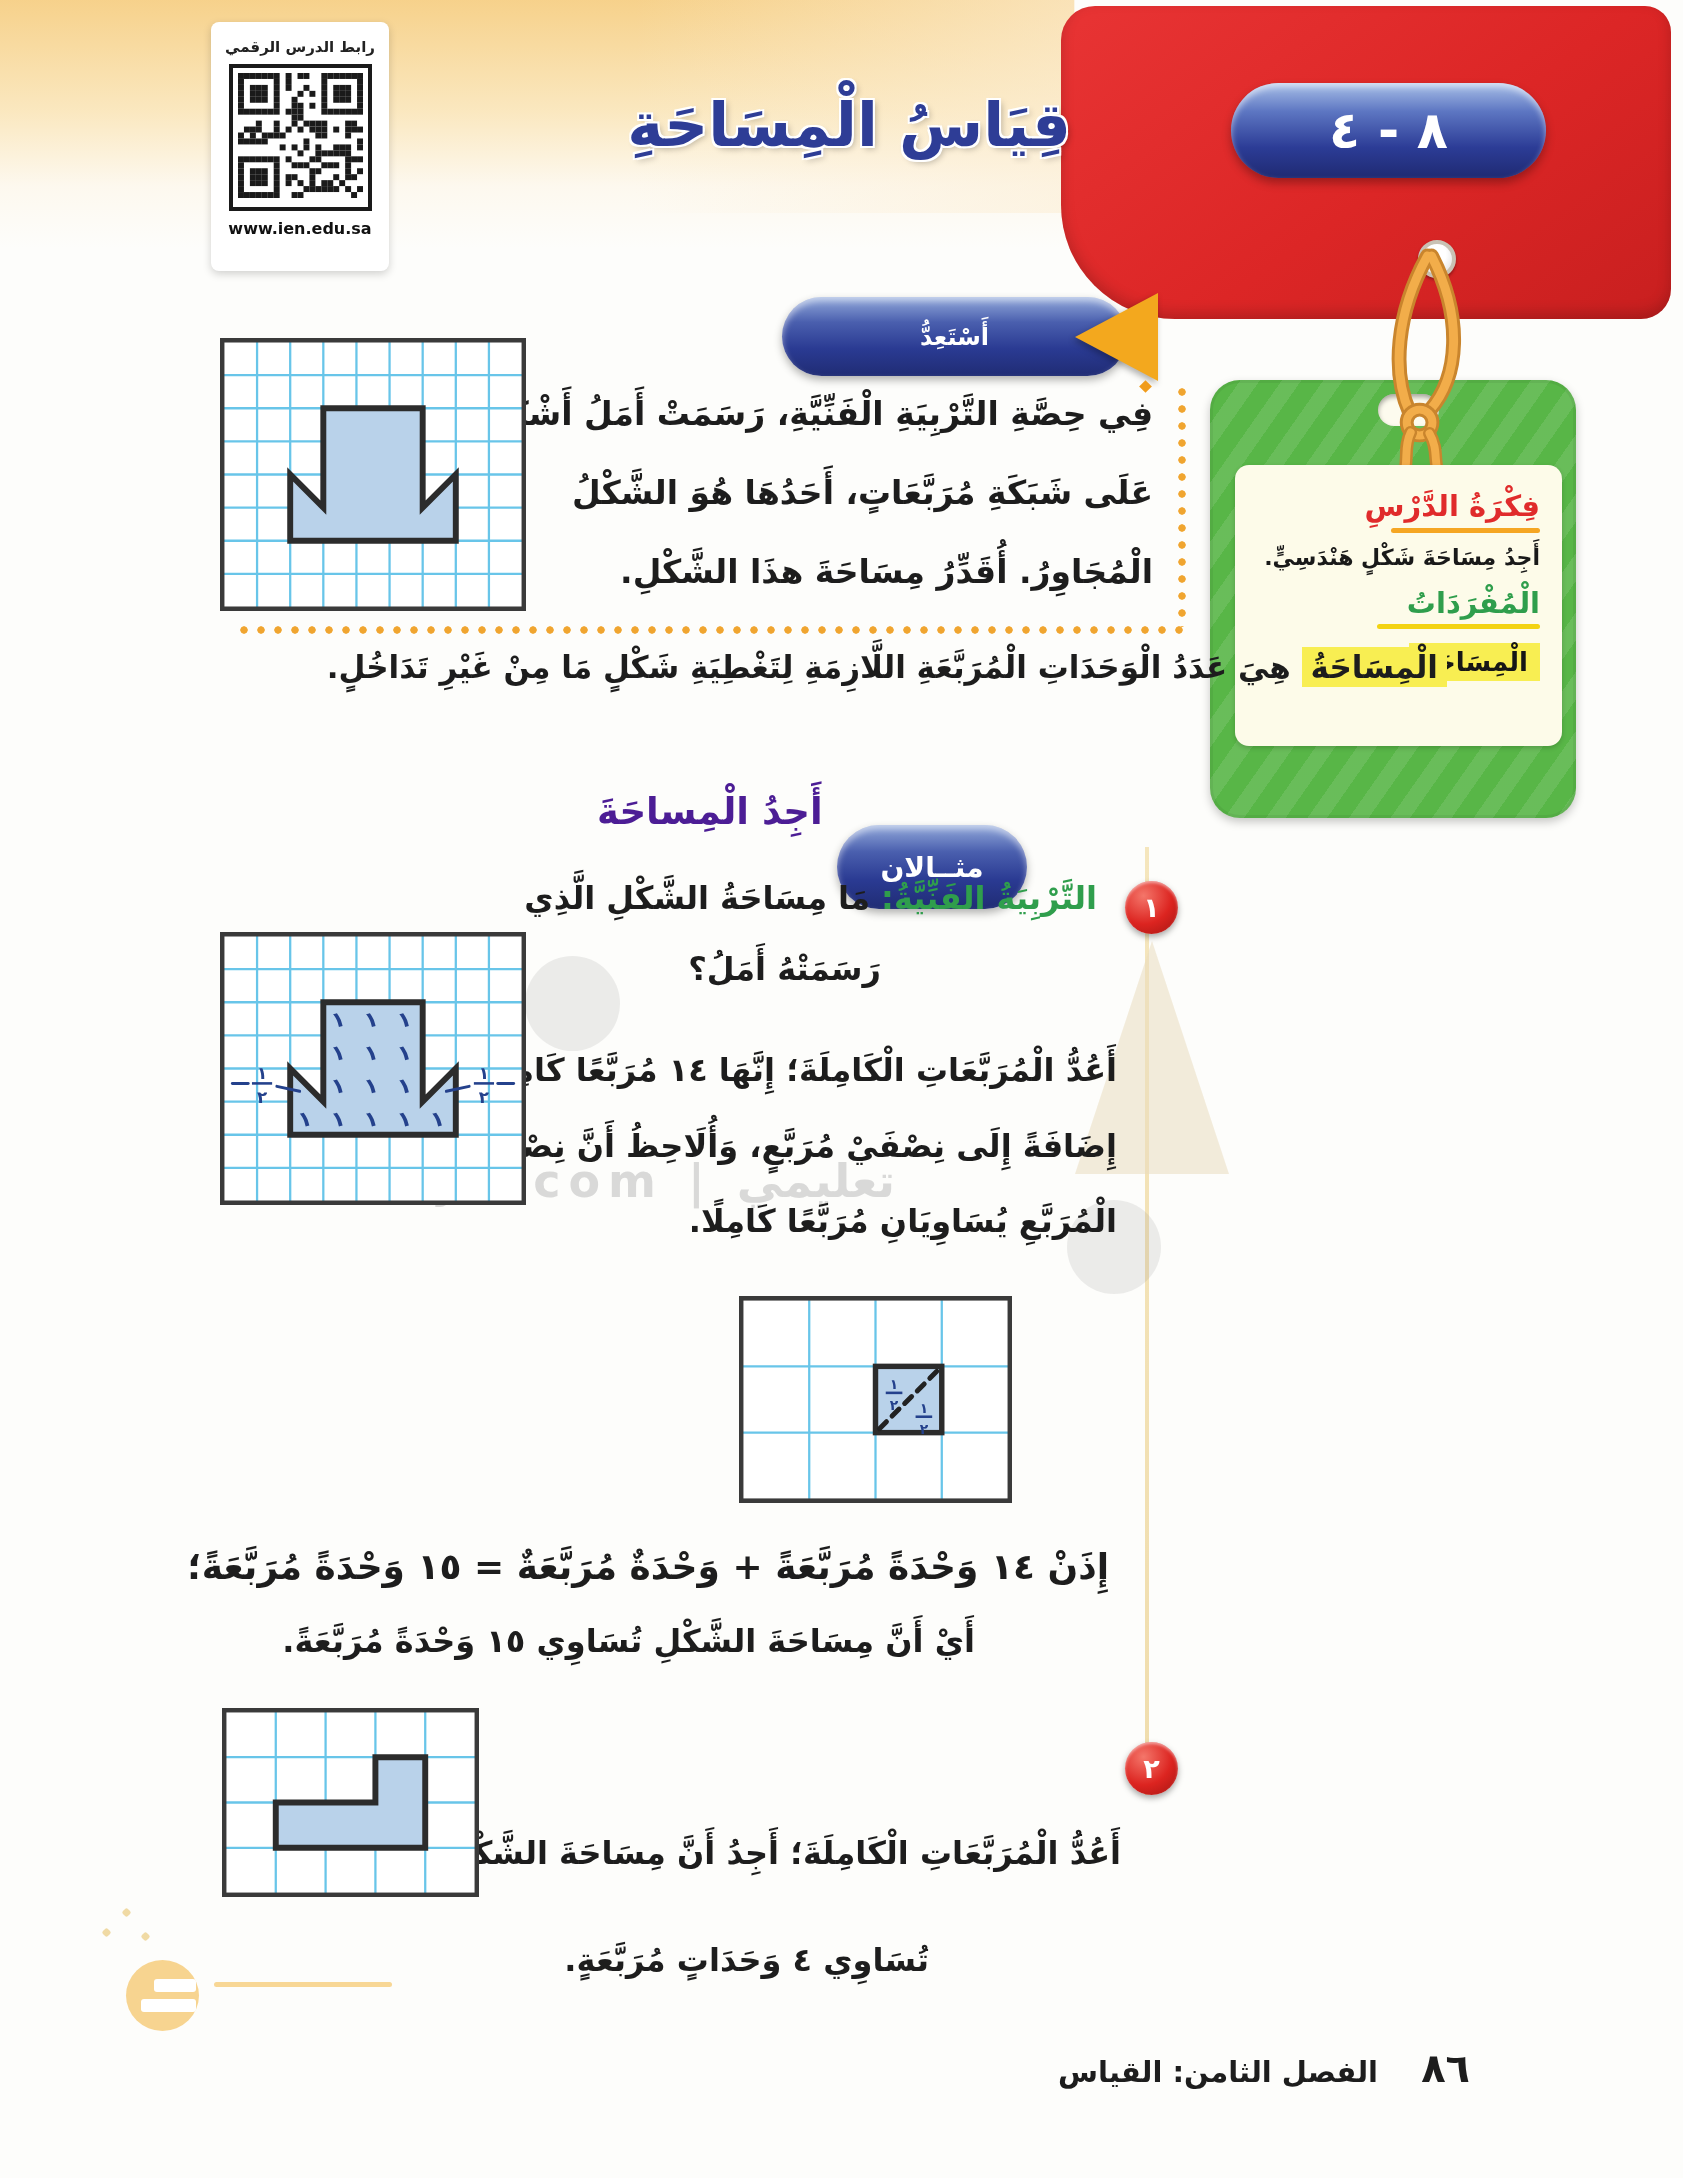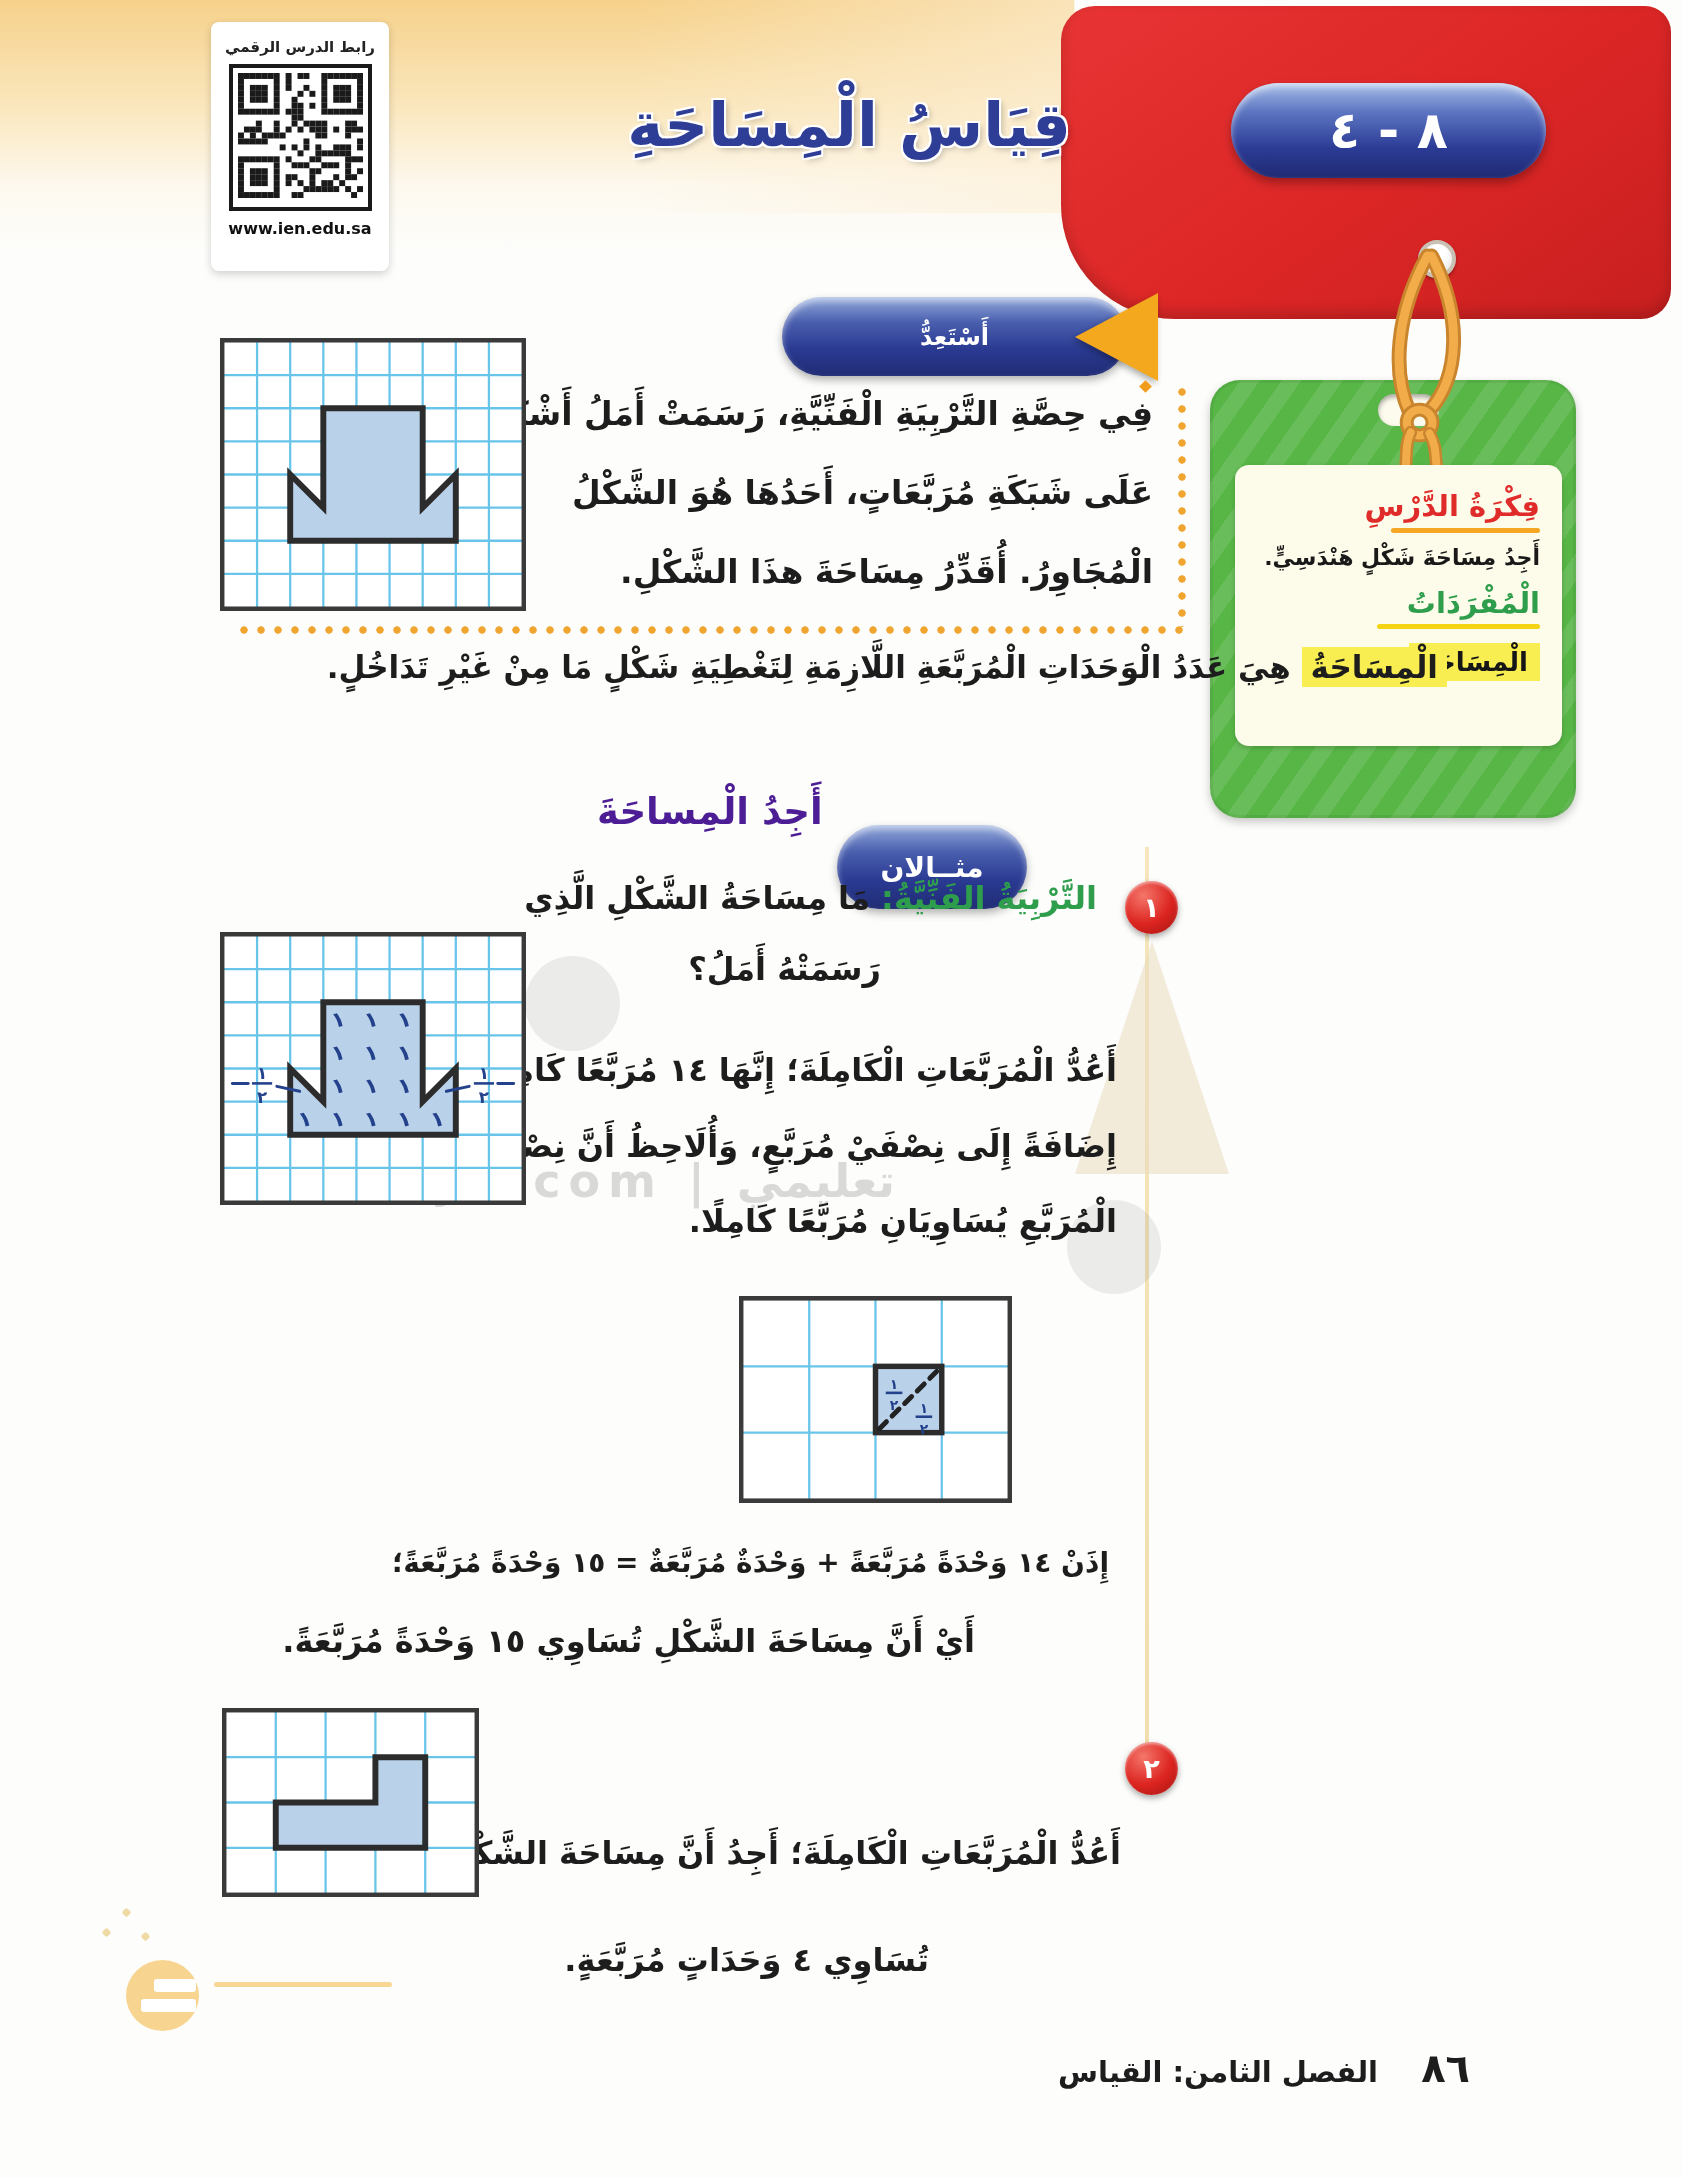--- a/index.html
+++ b/index.html
@@ -451,21 +451,21 @@
         <rect x="138" y="71" width="67" height="67" fill="#b9d2ea" stroke="#2c2c2c" stroke-width="5.5"></rect>
         <line x1="142" y1="134" x2="201" y2="75" stroke="#222" stroke-width="5" stroke-dasharray="10 8" stroke-linecap="round"></line>
         <line x1="148.35999999999999" y1="97.8" x2="165.16" y2="97.8" stroke="#24418c" stroke-width="2.6"></line>
         <text x="156.76" y="93.8" text-anchor="middle" font-size="14" font-weight="bold" fill="#24418c">١</text>
         <text x="156.76" y="114.8" text-anchor="middle" font-size="14" font-weight="bold" fill="#24418c">٢</text>
         <line x1="178.51" y1="121.92" x2="195.31" y2="121.92" stroke="#24418c" stroke-width="2.6"></line>
         <text x="186.91" y="117.92" text-anchor="middle" font-size="14" font-weight="bold" fill="#24418c">١</text>
         <text x="186.91" y="138.92000000000002" text-anchor="middle" font-size="14" font-weight="bold" fill="#24418c">٢</text>
       </svg></div>
 
-  <div class="line" style="right:574px;top:1546px;font-size:28px;">إِذَنْ ١٤ وَحْدَةً مُرَبَّعَةً + وَحْدَةٌ مُرَبَّعَةٌ = ١٥ وَحْدَةً مُرَبَّعَةً؛</div>
+  <div class="line" style="right:574px;top:1546px;font-size:36px;">إِذَنْ ١٤ وَحْدَةً مُرَبَّعَةً + وَحْدَةٌ مُرَبَّعَةٌ = ١٥ وَحْدَةً مُرَبَّعَةً؛</div>
   <div class="line" style="right:708px;top:1622px;font-size:32px;">أَيْ أَنَّ مِسَاحَةَ الشَّكْلِ تُسَاوِي ١٥ وَحْدَةً مُرَبَّعَةً.</div>
 
   <div class="badge" style="left:1125px;top:1742px;">
     <span>٢</span>
   </div>
   <div class="line" style="right:562px;top:1834px;font-size:32px;">أَعُدُّ الْمُرَبَّعَاتِ الْكَامِلَةَ؛ أَجِدُ أَنَّ مِسَاحَةَ الشَّكْلِ</div>
   <div class="line" style="right:754px;top:1941px;font-size:32px;">تُسَاوِي ٤ وَحَدَاتٍ مُرَبَّعَةٍ.</div>
 
   <div id="fig4" class="abs" style="left:222px;top:1708px;"><svg width="257" height="189" viewBox="0 0 260 191.188">
         <rect x="4" y="4" width="252" height="183.2" fill="#ffffff"></rect>

